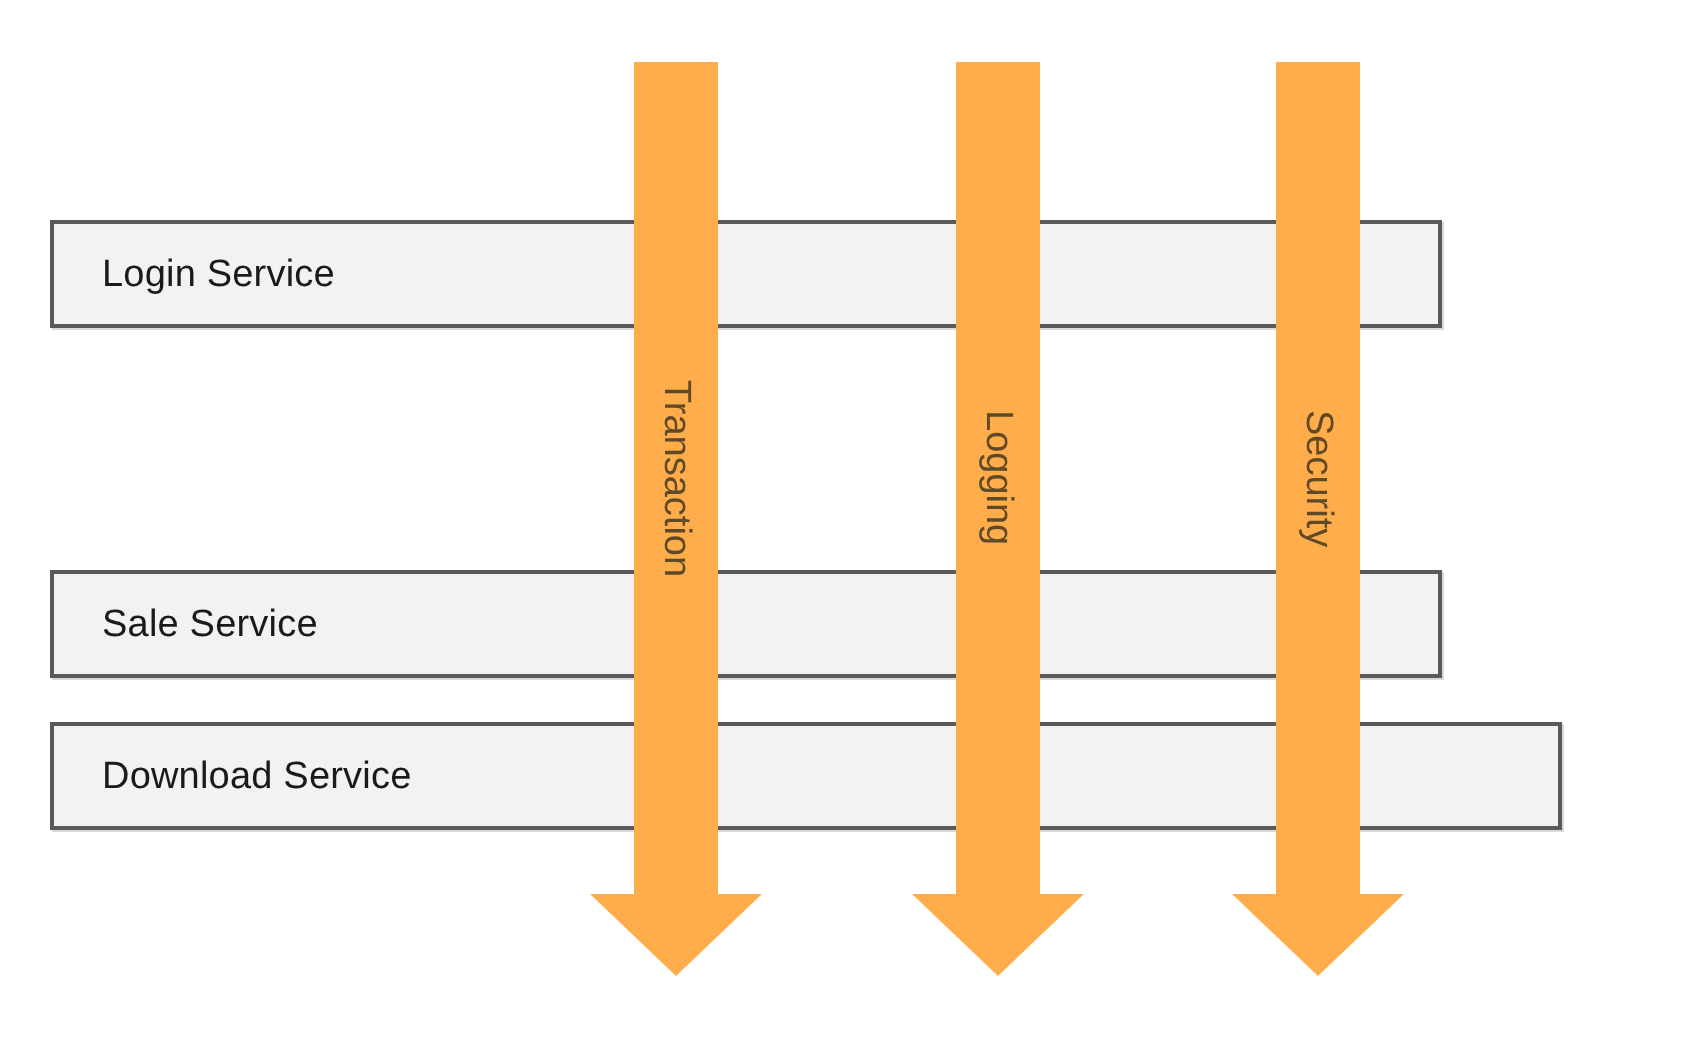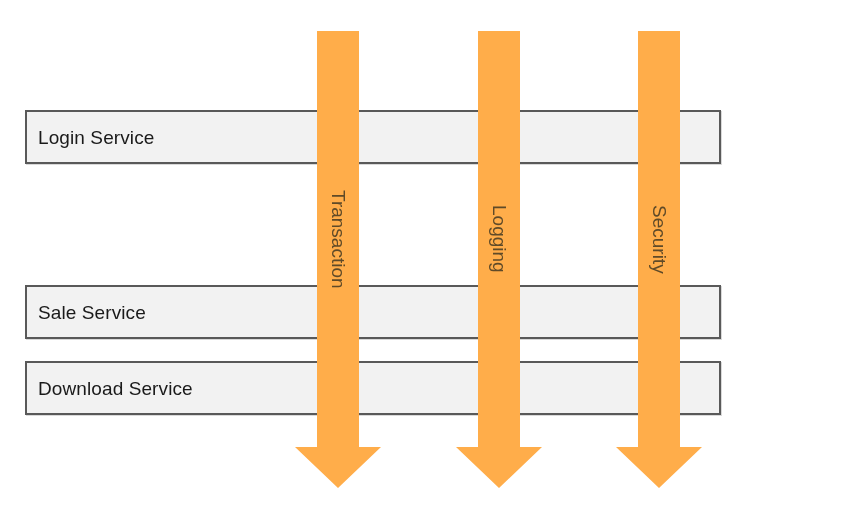--- a/index.html
+++ b/index.html
@@ -26,21 +26,21 @@
     border: 2px solid #595959;
     box-shadow: 1px 1px 0 0 #D9D9D9;
     display: flex;
     align-items: center;
     z-index: 1;
   }
   .service-label {
     font-size: 19px;
     line-height: 19px;
     color: #1a1a1a;
-    padding-left: 11px;
+    padding-left: 24px;
     white-space: nowrap;
     letter-spacing: 0.1px;
   }
 
   
   .aspect-arrow {
     position: absolute;
     z-index: 2;
   }
   .aspect-arrow svg {
@@ -74,21 +74,21 @@
 <div id="canvas">
 
   <div class="service-box" style="left:25px; top:110px; width:696px; height:54px;">
     <span class="service-label">Login Service</span>
   </div>
 
   <div class="service-box" style="left:25px; top:237px; width:696px; height:54px;margin-top:48px;">
     <span class="service-label">Sale Service</span>
   </div>
 
-  <div class="service-box" style="left:25px; top:361px; width:696px; height:54px;">
+  <div class="service-box" style="left:25px; top:361px; width:756px; height:54px;">
     <span class="service-label">Download Service</span>
   </div>
 
   <div class="aspect-arrow" style="left:295px; top:31px;">
     <svg width="86" height="457" viewBox="0 0 86 457" xmlns="http://www.w3.org/2000/svg">
       <polygon points="22,0 64,0 64,416 86,416 43,457 0,416 22,416" fill="#FFAD4A"></polygon>
     </svg>
     <div class="arrow-wrap" style="left:0; top:0; width:86px; height:416px;">
       <span class="arrow-label" style="position:relative; width:auto;">Transaction</span>
     </div>

